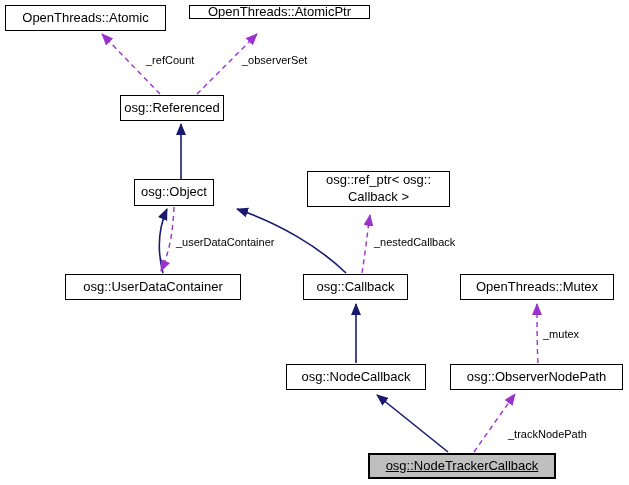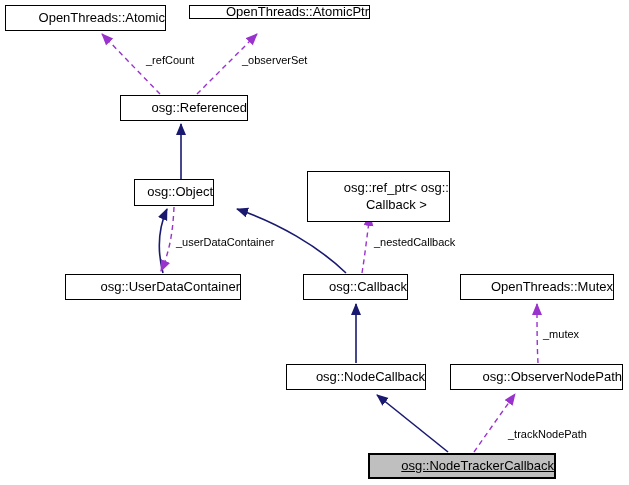--- a/index.html
+++ b/index.html
@@ -35,21 +35,21 @@
   #arrow-inherit path { fill: var(--c-inh, #191970); }
   #arrow-usage path  { fill: var(--c-use, #9a32cd); }
   .node {
     position: absolute;
     box-sizing: border-box;
     border: 1px solid var(--c-border, #000000);
     background: var(--c-nodefill, #ffffff);
     color: var(--c-text, #000000);
     display: flex;
     align-items: center;
-    justify-content: flex-end;
+    justify-content: center;
     text-align: center;
     font-size: 13px;
     line-height: 1.3;
     white-space: pre-line;
   }
   .node.highlight {
     background: var(--c-hifill, #bfbfbf);
     border-width: 2px;
     text-decoration: underline;
   }
@@ -89,23 +89,23 @@
       </g>
   </svg>
 <span class="edge-label" style="left: 146px; top: 53px;">_refCount</span>
     <span class="edge-label" style="left: 242px; top: 53px;">_observerSet</span>
     <span class="edge-label" style="left: 176px; top: 235px;">_userDataContainer</span>
     <span class="edge-label" style="left: 374px; top: 235px;">_nestedCallback</span>
     <span class="edge-label" style="left: 543px; top: 327px;">_mutex</span>
     <span class="edge-label" style="left: 508px; top: 427px;">_trackNodePath</span>
     <div class="node" style="left: 5px; top: 5px; width: 161px; height: 26px;"><span>OpenThreads::Atomic</span></div>
     <div class="node" style="left: 189px; top: 5px; width: 181px; height: 14px;"><span>OpenThreads::AtomicPtr</span></div>
-    <div class="node" style="left: 120px; top: 95px; width: 128px; height: 26px;"><span>osg::Referenced</span></div>
+    <div class="node" style="left: 120px; top: 95px; width: 104px; height: 26px;"><span>osg::Referenced</span></div>
     <div class="node" style="left: 134px; top: 179px; width: 80px; height: 27px;"><span>osg::Object</span></div>
-    <div class="node" style="left: 307px; top: 171px; width: 143px; height: 51px;"><span>osg::ref_ptr&lt; osg::
+    <div class="node" style="left: 307px; top: 171px; width: 143px; height: 36px;"><span>osg::ref_ptr&lt; osg::
 Callback &gt;</span></div>
     <div class="node" style="left: 65px; top: 274px; width: 176px; height: 26px;"><span>osg::UserDataContainer</span></div>
     <div class="node" style="left: 303px; top: 274px; width: 105px; height: 26px;"><span>osg::Callback</span></div>
     <div class="node" style="left: 460px; top: 274px; width: 154px; height: 26px;"><span>OpenThreads::Mutex</span></div>
     <div class="node" style="left: 286px; top: 364px; width: 140px; height: 26px;"><span>osg::NodeCallback</span></div>
     <div class="node" style="left: 450px; top: 364px; width: 173px; height: 26px;"><span>osg::ObserverNodePath</span></div>
     <div class="node highlight" style="left: 368px; top: 453px; width: 188px; height: 26px;"><span>osg::NodeTrackerCallback</span></div>
   </div>
 
 </body></html>

